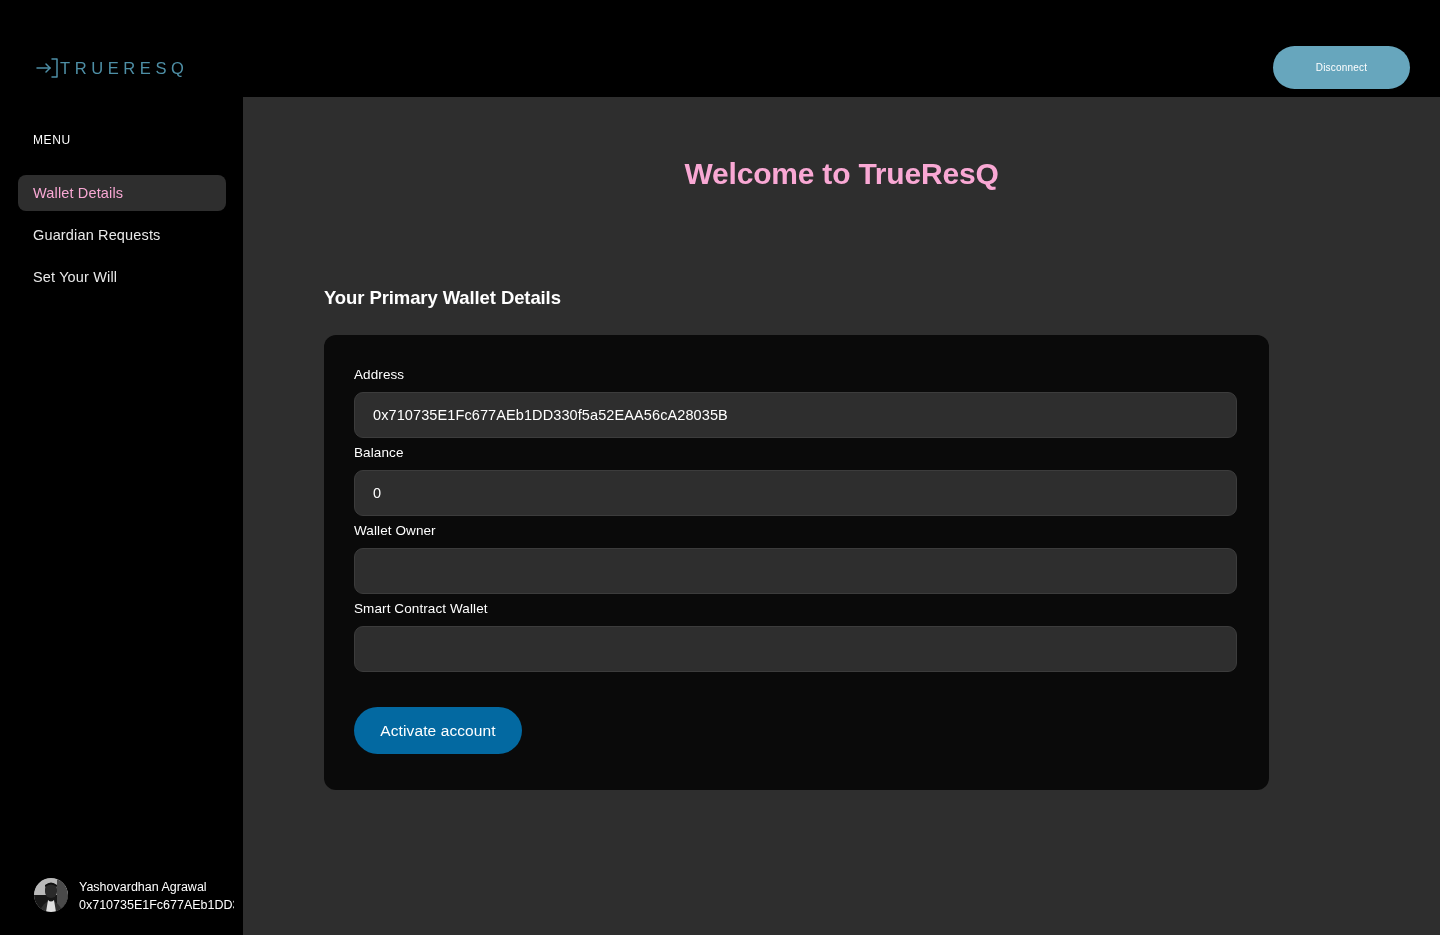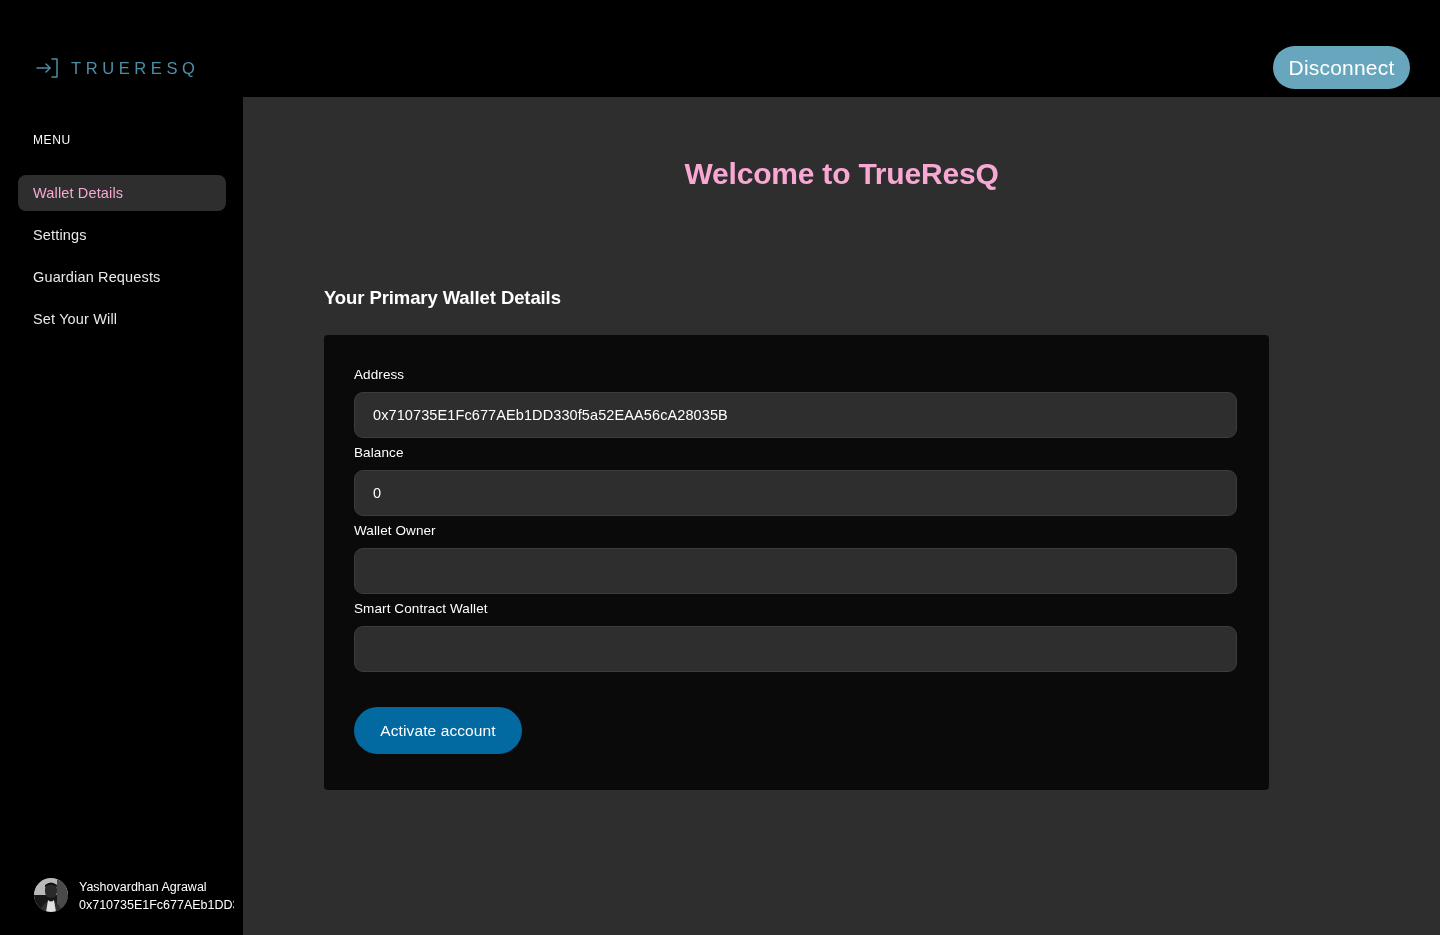--- a/index.html
+++ b/index.html
@@ -28,21 +28,21 @@
     height: 935px;
     background: #000000;
     z-index: 3;
   }
 
   .logo {
     position: absolute;
     left: 34px; top: 52px;
     display: flex;
     align-items: center;
-    gap: 11px;
+    gap: 0;
     height: 32px;
   }
   .logo-icon {
     width: 26px; height: 26px;
     display: block;
   }
   .logo-text {
     color: #4e8fa6;
     font-size: 16.5px;
     letter-spacing: 4.6px;
@@ -128,21 +128,21 @@
   }
   .disconnect-btn {
     position: absolute;
     right: 30px; top: 46px;
     width: 137px; height: 43px;
     border: none;
     border-radius: 22px;
     background: #67a6bd;
     color: #ffffff;
     font-family: "Liberation Sans", sans-serif;
-    font-size: 21px;
+    font-size: 10px;
     letter-spacing: 0.2px;
     cursor: pointer;
   }
 
   
   .main {
     position: absolute;
     left: 243px; top: 97px;
     width: 1197px;
     height: 838px;
@@ -169,21 +169,21 @@
     font-weight: bold;
     letter-spacing: -0.1px;
   }
 
   .card {
     position: absolute;
     left: 81px; top: 238px;
     width: 945px;
     height: 455px;
     background: #0a0a0a;
-    border-radius: 4px;
+    border-radius: 12px;
     padding: 30px;
   }
 
   .field { margin-bottom: 0; }
   .field-label {
     color: #ffffff;
     font-size: 13.5px;
     letter-spacing: 0.1px;
     line-height: 20px;
     margin-bottom: 7px;
@@ -235,23 +235,20 @@
         </svg>
       </span>
       <span class="logo-text">TRUERESQ</span>
     </div>
 
     <div class="menu-label">MENU</div>
 
     <nav class="nav">
       <div class="nav-item active">
         <span>Wallet Details</span>
-      </div>
-      <div class="nav-item">
-        <span>Settings</span>
       </div>
       <div class="nav-item">
         <span>Guardian Requests</span>
       </div>
       <div class="nav-item">
         <span>Set Your Will</span>
       </div>
     </nav>
 
     <div class="profile">

